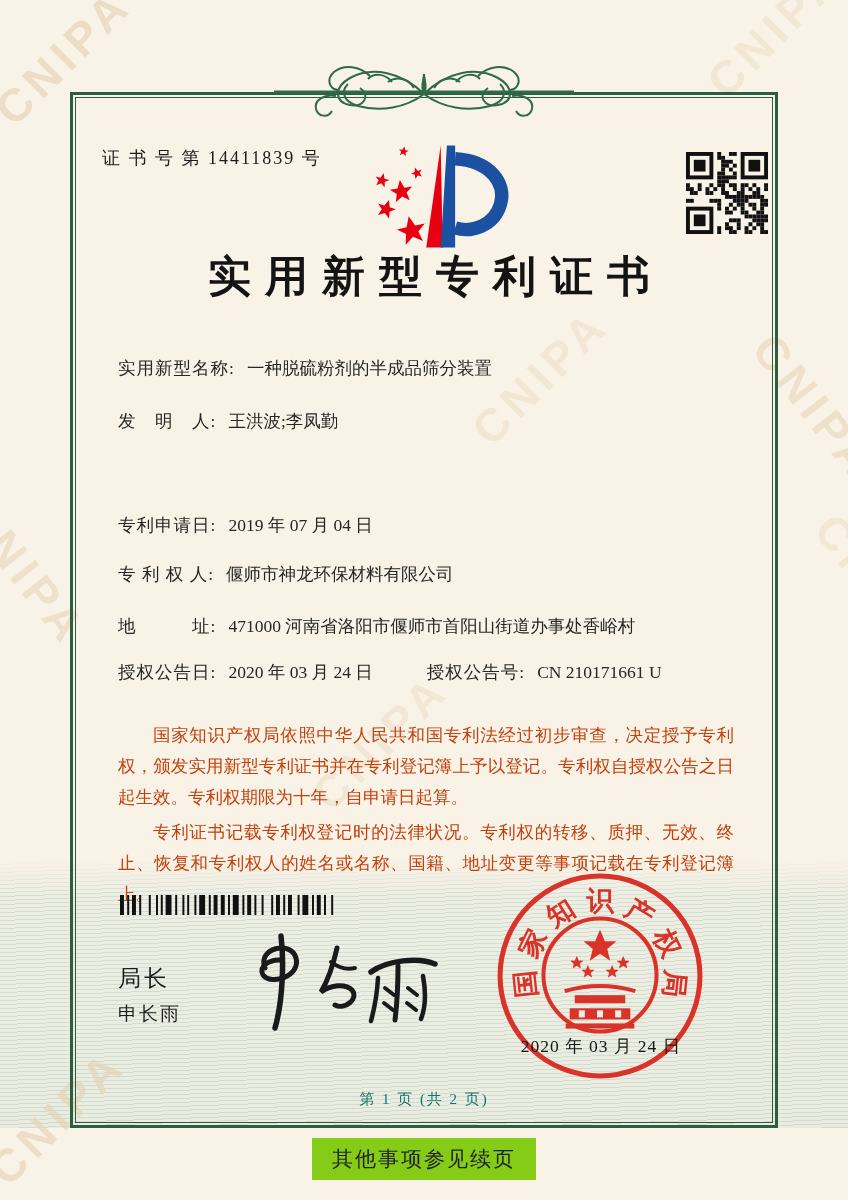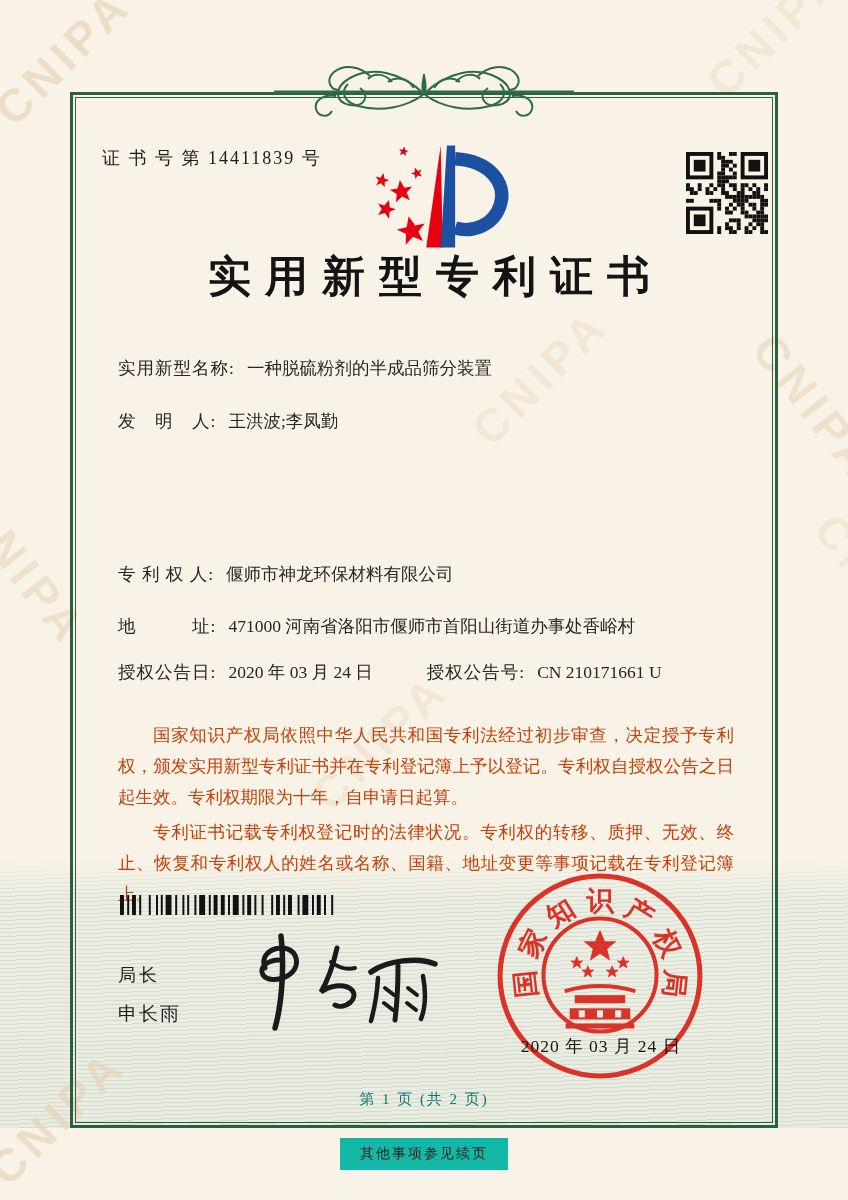--- a/index.html
+++ b/index.html
@@ -46,32 +46,32 @@
     font-size:43px; font-weight:bold; letter-spacing:14px; padding-left:24px;
     box-sizing:border-box; color:#141414;
   }
   .field-row{position:absolute; left:118px; right:100px; font-size:17.5px; color:#262626; white-space:nowrap;}
   .flabel{margin-right:12px; letter-spacing:1px;}
   .flabel2{margin-left:54px; margin-right:12px; letter-spacing:1px;margin-top:26px;}
   .paras{position:absolute; left:118px; top:720px; width:616px; font-size:17.5px; line-height:31px; color:#c2410c; text-align:justify;}
   .paras p{margin:0 0 4px 0; text-indent:2em;}
 
   .barcode{position:absolute; left:120px; top:895px;}
-  .sig-title{position:absolute; left:118px; top:963px; font-size:18px; letter-spacing:3px; color:#1d1d1d;}
+  .sig-title{position:absolute; left:118px; top:963px; font-size:23px; letter-spacing:3px; color:#1d1d1d;}
   .sig-name{position:absolute; left:118px; top:1001px; font-size:19px; letter-spacing:2px; color:#1d1d1d;}
   .signature{position:absolute; left:235px; top:928px;}
   .seal{position:absolute; left:494px; top:870px; opacity:.93;}
   .seal-date{
     position:absolute; left:497px; top:1034px; width:208px; text-align:center;
     font-size:17.5px; letter-spacing:1px; color:#161616;
   }
   .page-info{position:absolute; left:0; top:1090px; width:100%; text-align:center; font-size:15px; letter-spacing:2px; color:#0f766e;}
   .footer-note{
     position:absolute; left:50%; top:1138px; transform:translateX(-50%);
-    background:#14b8a6; padding:7px 20px; font-size:14px; letter-spacing:2px; color:#222;
+    background:#84cc16; padding:7px 20px; font-size:21px; letter-spacing:2px; color:#222;
   }
 </style>
 </head>
 <body>
 
 <div class="page">
 
   <div class="wave-band"></div>
 
   <div class="wm" style="left:-22px; top:30px; transform:rotate(-45deg);">CNIPA</div>
@@ -271,20 +271,23 @@
       </svg>
 
     <div class="title">实用新型专利证书</div>
 
     <div class="field-row" style="top:356px">
       <span class="flabel">实用新型名称:</span><span class="fvalue">一种脱硫粉剂的半成品筛分装置</span>
     </div>
     <div class="field-row" style="top:409px">
       <span class="flabel">发　明　人:</span><span class="fvalue">王洪波;李凤勤</span>
     </div>
+    <div class="field-row" style="top:513px">
+      <span class="flabel">专利申请日:</span><span class="fvalue">2019 年 07 月 04 日</span>
+    </div>
     <div class="field-row" style="top:562px">
       <span class="flabel">专 利 权 人:</span><span class="fvalue">偃师市神龙环保材料有限公司</span>
     </div>
     <div class="field-row" style="top:614px">
       <span class="flabel">地　　　址:</span><span class="fvalue">471000 河南省洛阳市偃师市首阳山街道办事处香峪村</span>
     </div>
     <div class="field-row" style="top:660px">
       <span class="flabel">授权公告日:</span><span class="fvalue">2020 年 03 月 24 日</span><span class="flabel flabel2">授权公告号:</span><span class="fvalue">CN 210171661 U</span>
     </div>
 

